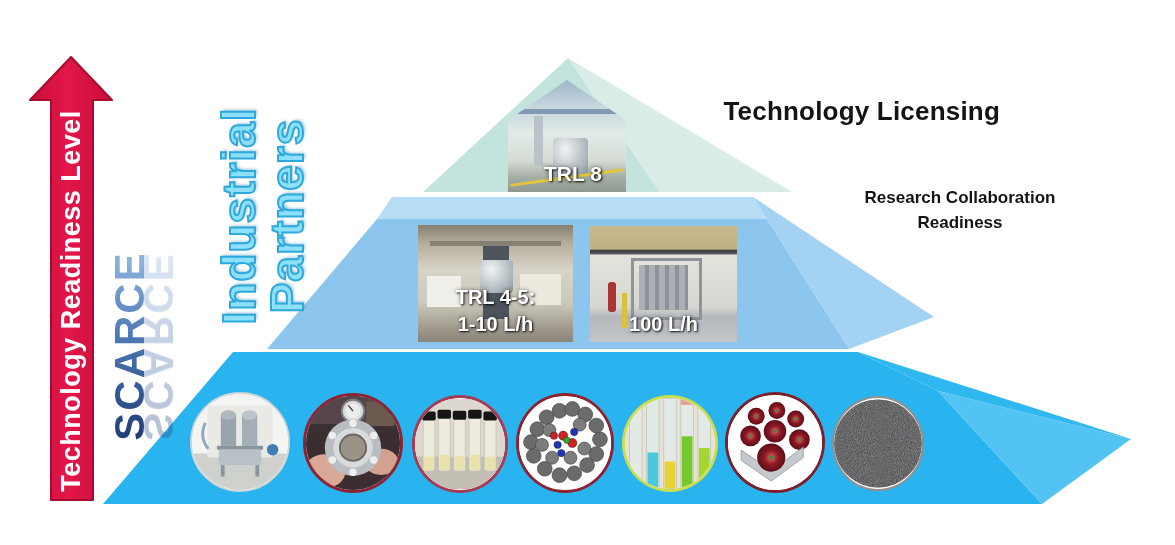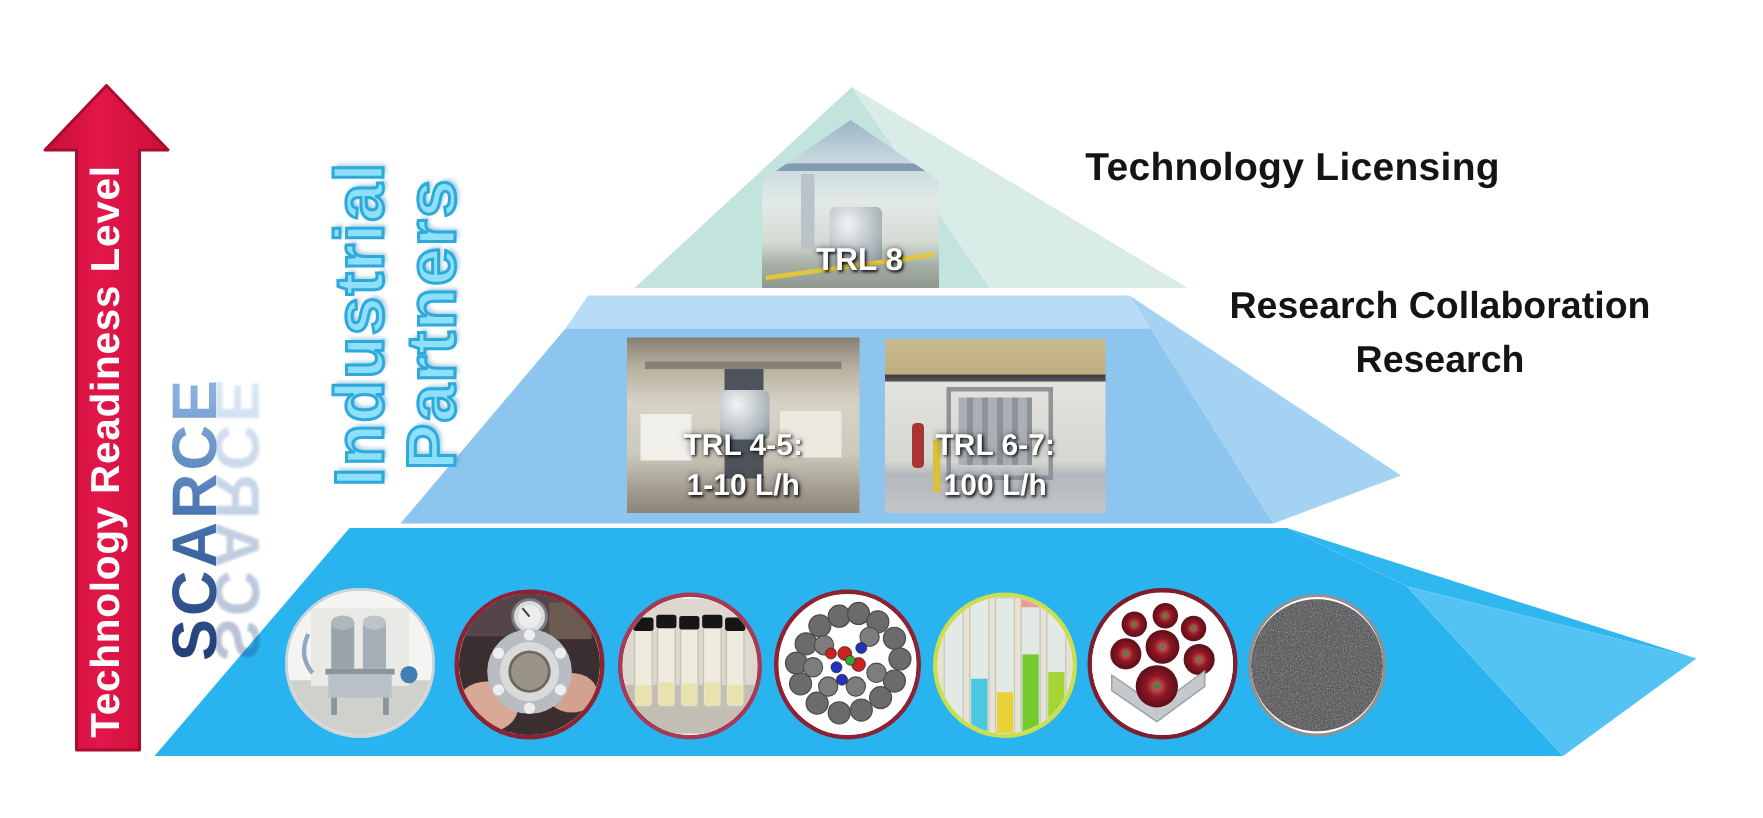--- a/index.html
+++ b/index.html
@@ -50,21 +50,21 @@
     text-shadow:2px 2px 3px rgba(40,130,180,.45);
   }
 
   
   .lic-label{
     left:660px;top:96px;width:340px;text-align:right;
     font-size:26px;font-weight:bold;color:#141414;letter-spacing:.2px;
   }
   .rca-label{
     left:790px;top:186px;width:340px;text-align:center;
-    font-size:25px;font-weight:bold;color:#141414;line-height:1.45;
+    font-size:17px;font-weight:bold;color:#141414;line-height:1.45;
   }
 
   
   .photo{overflow:hidden;}
   .photo-trl8{
     left:508px;top:80px;width:118px;height:112px;
     clip-path:polygon(50% 0%,100% 36%,100% 100%,0% 100%,0% 36%);
     background:linear-gradient(180deg,#9db4c6 0%,#c3d5dd 22%,#e2eae8 48%,#d5dcd4 72%,#a7b0a6 86%,#8f998f 100%);
   }
   .m-beam{position:absolute;left:8%;top:26%;width:84%;height:5px;background:#6f8aa6;opacity:.8;}
@@ -138,21 +138,21 @@
   </div>
 
   <div class="abs partners-wrap">
     <div>Industrial</div>
     <div>Partners</div>
   </div>
 
   <div class="abs lic-label">Technology Licensing</div>
   <div class="abs rca-label">
     <div>Research Collaboration</div>
-    <div>Research</div>
+    <div>Readiness</div>
   </div>
 
   <div class="abs photo photo-trl8">
     <div class="m-beam"></div>
     <div class="m-col" style="left:22%;top:32%;width:8%;height:45%;"></div>
     <div class="m-vessel" style="left:38%;top:52%;width:30%;height:34%;"></div>
     <div class="m-floorline" style="left:2%;bottom:12%;width:96%;"></div>
   </div>
   <div class="abs trl8-label">TRL 8</div>
 
@@ -166,21 +166,20 @@
       <div>TRL 4-5:</div>
       <div>1-10 L/h</div>
     </div>
   </div>
   <div class="abs photo photo-trl67">
     <div class="m-col" style="left:28%;top:28%;width:44%;height:48%;background:transparent;border:3px solid #8f949a;"></div>
     <div class="m-col" style="left:33%;top:34%;width:34%;height:38%;background:repeating-linear-gradient(90deg,#aab0b6 0 6px,#8d9399 6px 10px);"></div>
     <div class="m-col" style="left:12%;top:48%;width:6%;height:26%;background:#a83434;border-radius:3px;"></div>
     <div class="m-col" style="left:22%;top:58%;width:3%;height:30%;background:#d8c23a;"></div>
     <div class="photo-label">
-      <div>TRL 6-7:</div>
       <div>100 L/h</div>
     </div>
   </div>
 
   <div class="abs circle c1">
     <svg viewBox="0 0 100 100">
       <rect width="100" height="100" fill="#f4f5f3"></rect>
       <rect y="62" width="100" height="38" fill="#cfd2cc"></rect>
       <rect x="16" y="12" width="68" height="54" fill="#e9eae6"></rect>
       <path d="M14,30 q-7,15 3,27" stroke="#8fa8bf" fill="none" stroke-width="3"></path>

